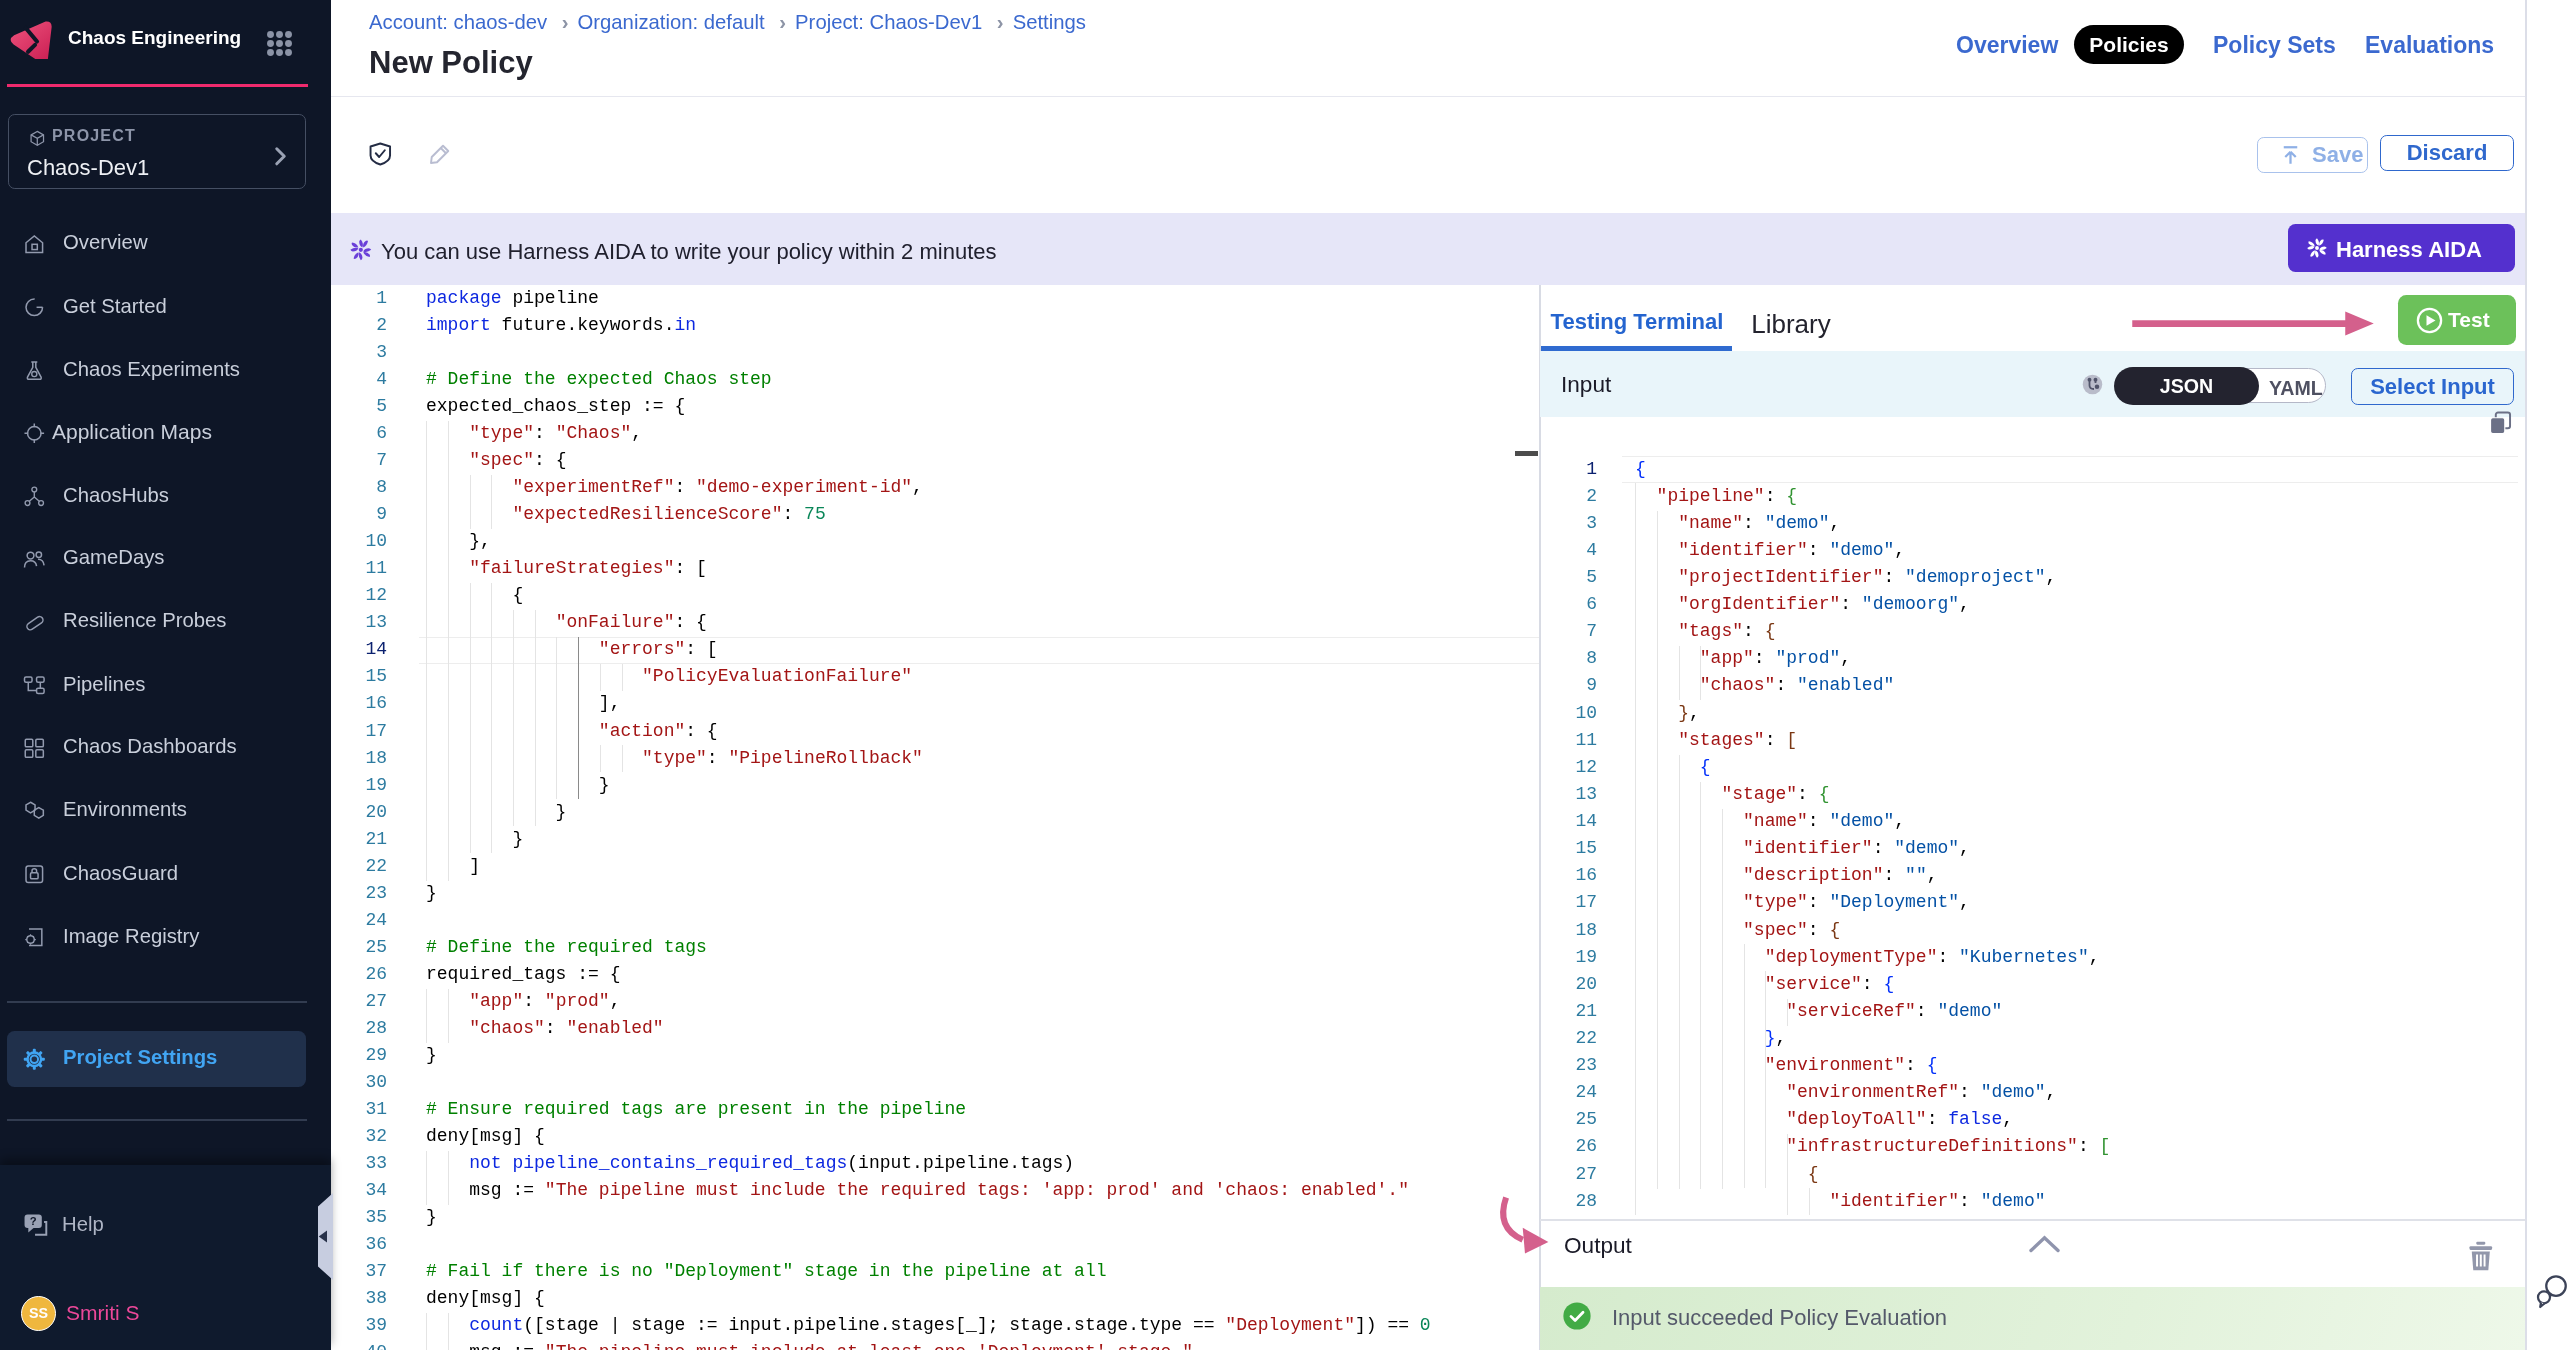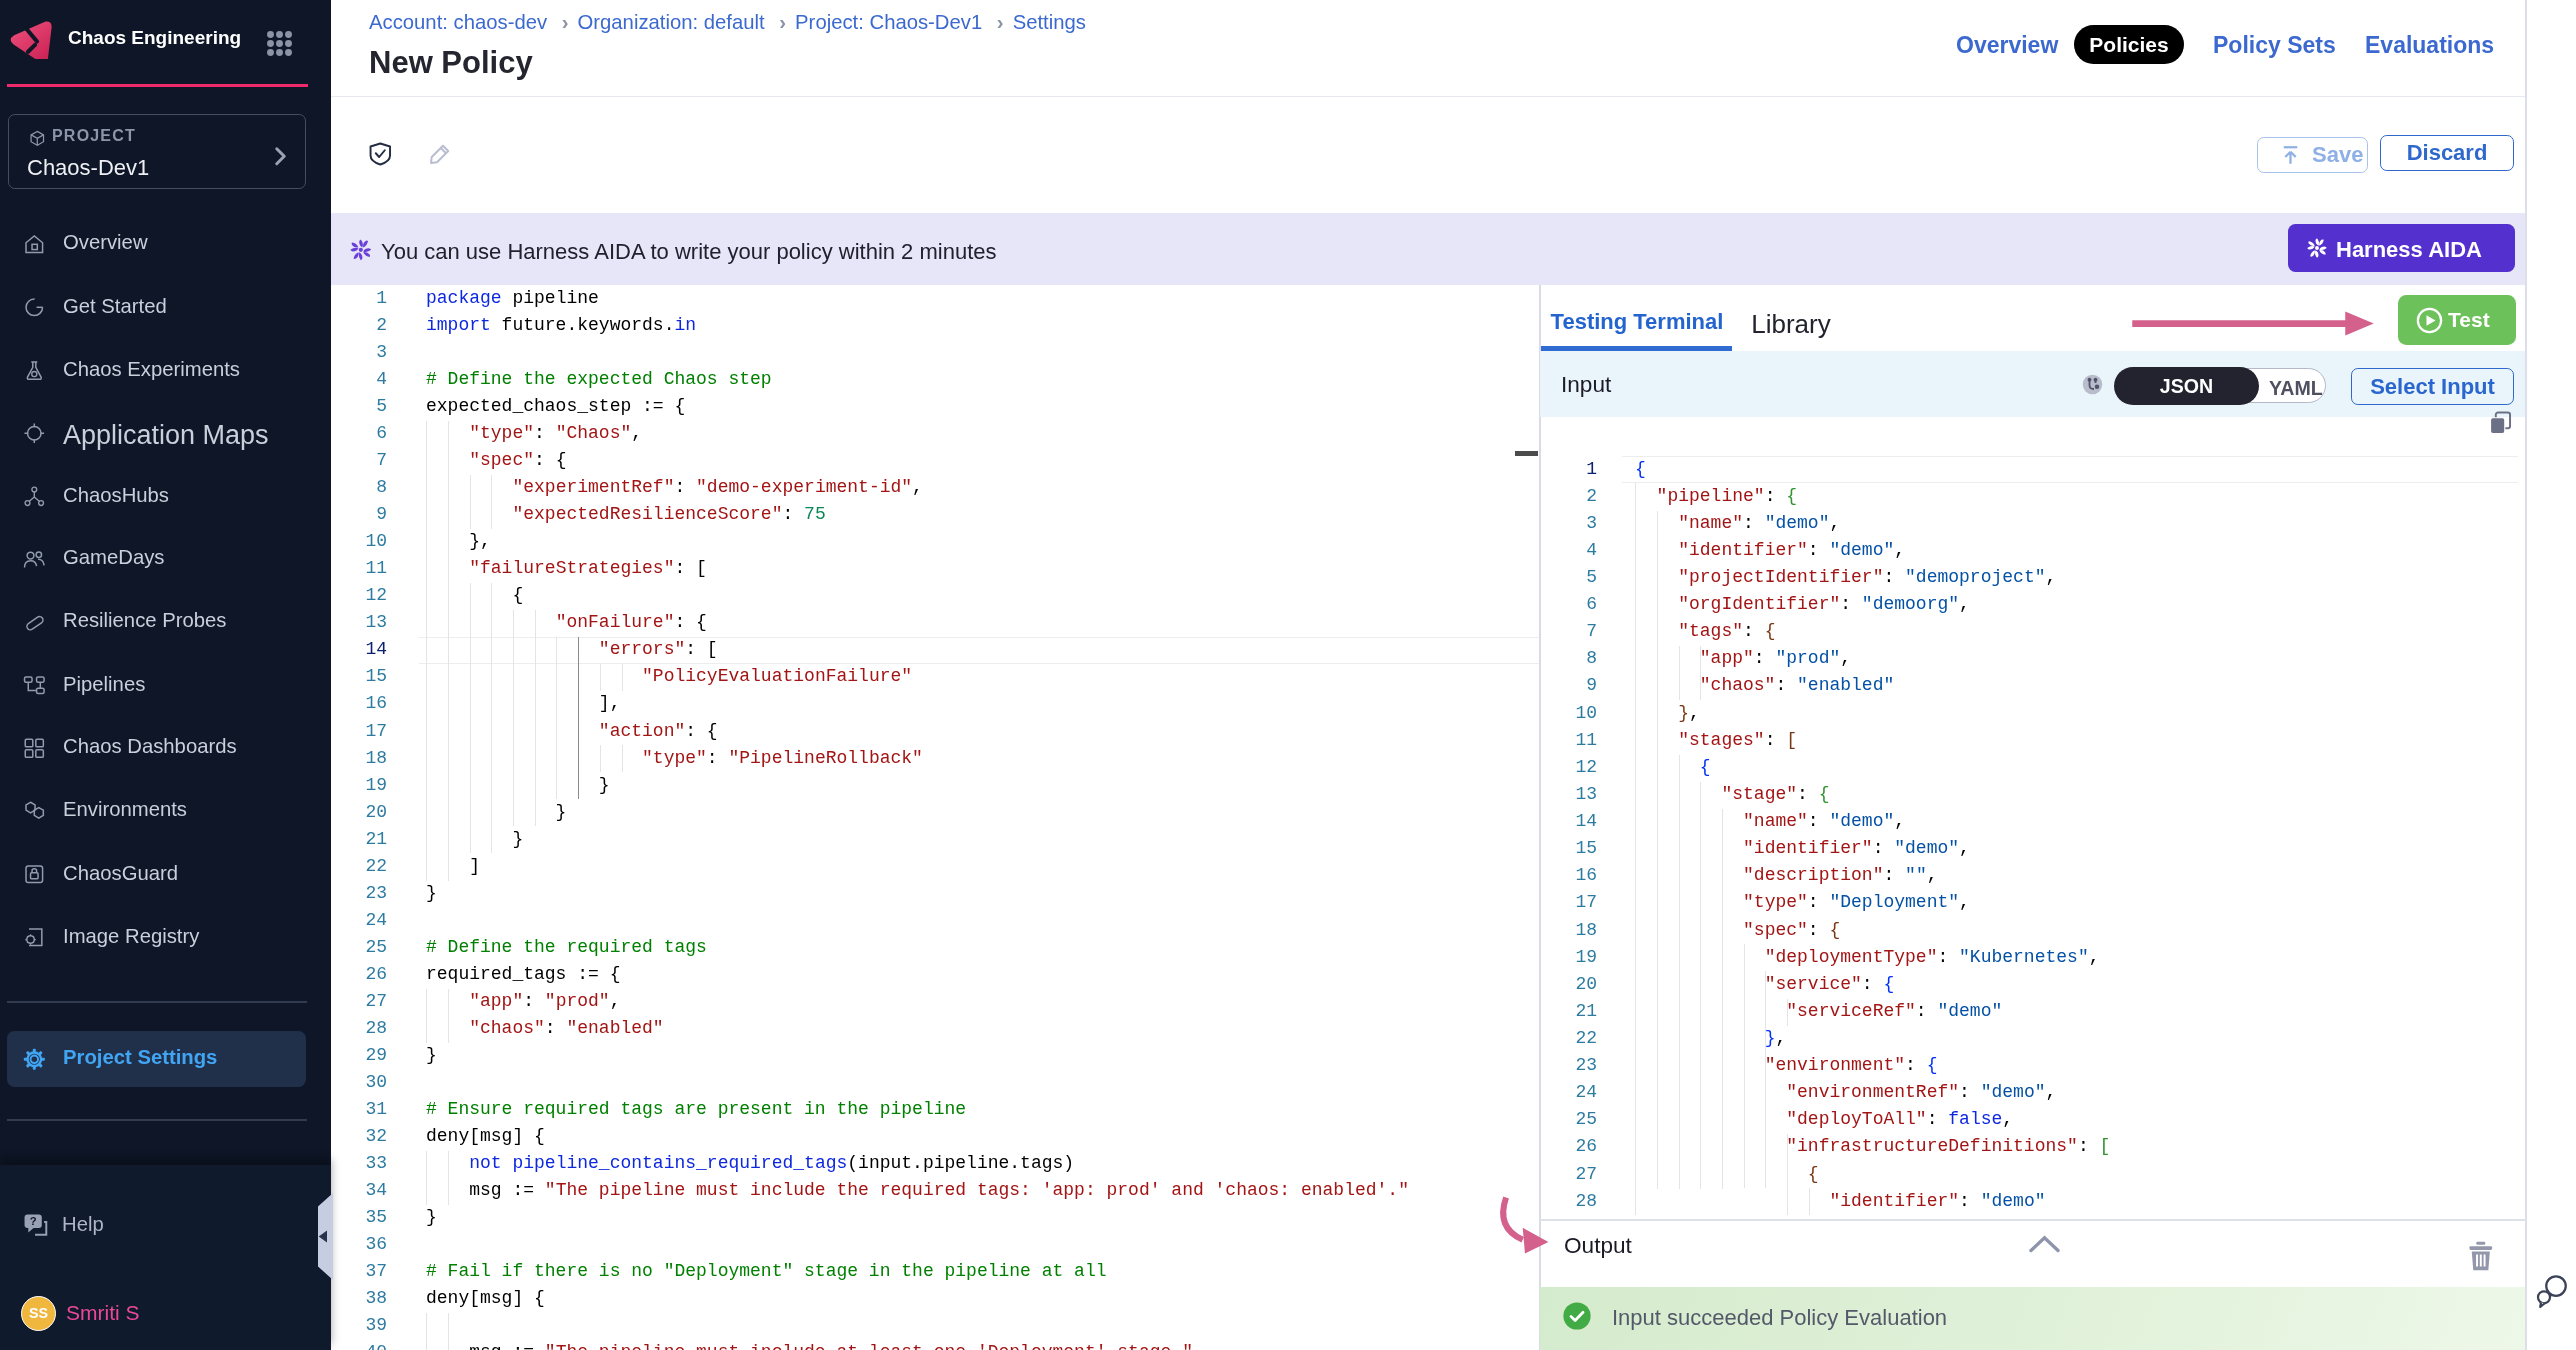--- a/index.html
+++ b/index.html
@@ -60,21 +60,21 @@
     <div class="abs" style="left:63px;top:295px;font-size:20.3px;color:#c9cfdb">Get Started</div>
     <svg class="abs" style="left:22.6px;top:359px" width="22.6" height="22.6" viewBox="0 0 30 30">
       <path d="M11 4 L19 4 M13 4 L13 11 L6 24 Q5 27 8 27 L22 27 Q25 27 24 24 L17 11 L17 4" stroke="#929aae" stroke-width="2" fill="none"></path>
       <circle cx="15" cy="20" r="3.4" stroke="#929aae" stroke-width="1.8" fill="none"></circle>
     </svg>
     <div class="abs" style="left:63px;top:358px;font-size:20.3px;color:#c9cfdb">Chaos Experiments</div>
     <svg class="abs" style="left:22.6px;top:422px" width="22.6" height="22.6" viewBox="0 0 30 30">
       <circle cx="15" cy="15" r="9" stroke="#929aae" stroke-width="2" fill="none"></circle>
       <path d="M15 2 L15 7 M28 15 L23 15 M15 28 L15 23 M2 15 L7 15" stroke="#929aae" stroke-width="2"></path>
     </svg>
-    <div class="abs" style="left:63px;top:420px;font-size:27px;color:#c9cfdb">Application Maps</div>
+    <div class="abs" style="left:52px;top:420px;font-size:21px;color:#c9cfdb">Application Maps</div>
     <svg class="abs" style="left:22.6px;top:485px" width="22.6" height="22.6" viewBox="0 0 30 30">
       <circle cx="15" cy="6" r="3.2" stroke="#929aae" stroke-width="1.8" fill="none"></circle>
       <circle cx="6" cy="24" r="3.2" stroke="#929aae" stroke-width="1.8" fill="none"></circle>
       <circle cx="24" cy="24" r="3.2" stroke="#929aae" stroke-width="1.8" fill="none"></circle>
       <path d="M15 9 L15 16 M15 16 L8 22 M15 16 L22 22" stroke="#929aae" stroke-width="1.8"></path>
     </svg>
     <div class="abs" style="left:63px;top:484px;font-size:20.3px;color:#c9cfdb">ChaosHubs</div>
     <svg class="abs" style="left:22.6px;top:548px" width="22.6" height="22.6" viewBox="0 0 30 30">
       <circle cx="10" cy="10" r="4.5" stroke="#929aae" stroke-width="2" fill="none"></circle>
       <path d="M2 26 Q2 17 10 17 Q17 17 18 24" stroke="#929aae" stroke-width="2" fill="none"></path>
@@ -270,20 +270,21 @@
     <div class="abs mono ln" style="left:334px;top:1180px;width:53px">34</div>
     <div class="abs mono" style="left:426px;top:1180px;color:#000">    msg := <span class="s">"The pipeline must include the required tags: 'app: prod' and 'chaos: enabled'."</span></div>
     <div class="abs mono ln" style="left:334px;top:1207px;width:53px">35</div>
     <div class="abs mono" style="left:426px;top:1207px;color:#000">}</div>
     <div class="abs mono ln" style="left:334px;top:1234px;width:53px">36</div>
     <div class="abs mono ln" style="left:334px;top:1261px;width:53px">37</div>
     <div class="abs mono" style="left:426px;top:1261px;color:#000"><span class="c"># Fail if there is no "Deployment" stage in the pipeline at all</span></div>
     <div class="abs mono ln" style="left:334px;top:1288px;width:53px">38</div>
     <div class="abs mono" style="left:426px;top:1288px;color:#000">deny[msg] {</div>
     <div class="abs mono ln" style="left:334px;top:1315px;width:53px">39</div>
+    <div class="abs mono" style="left:426px;top:1315px;color:#000">    <span class="k">count</span>([stage | stage := input.pipeline.stages[_]; stage.stage.type == <span class="s">"Deployment"</span>]) == <span class="n">0</span></div>
     <div class="abs mono ln" style="left:334px;top:1342px;width:53px">40</div>
     <div class="abs mono" style="left:426px;top:1342px;color:#000">    msg := <span class="s">"The pipeline must include at least one 'Deployment' stage."</span></div>
     <div class="abs" style="left:426px;top:421px;width:1.1px;height:460px;background:#e4e4e4"></div>
     <div class="abs" style="left:448px;top:421px;width:1.1px;height:460px;background:#e4e4e4"></div>
     <div class="abs" style="left:470px;top:475px;width:1.1px;height:54px;background:#e4e4e4"></div>
     <div class="abs" style="left:491px;top:475px;width:1.1px;height:54px;background:#e4e4e4"></div>
     <div class="abs" style="left:470px;top:583px;width:1.1px;height:270px;background:#e4e4e4"></div>
     <div class="abs" style="left:491px;top:583px;width:1.1px;height:270px;background:#e4e4e4"></div>
     <div class="abs" style="left:513px;top:610px;width:1.1px;height:216px;background:#e4e4e4"></div>
     <div class="abs" style="left:535px;top:610px;width:1.1px;height:216px;background:#e4e4e4"></div>

